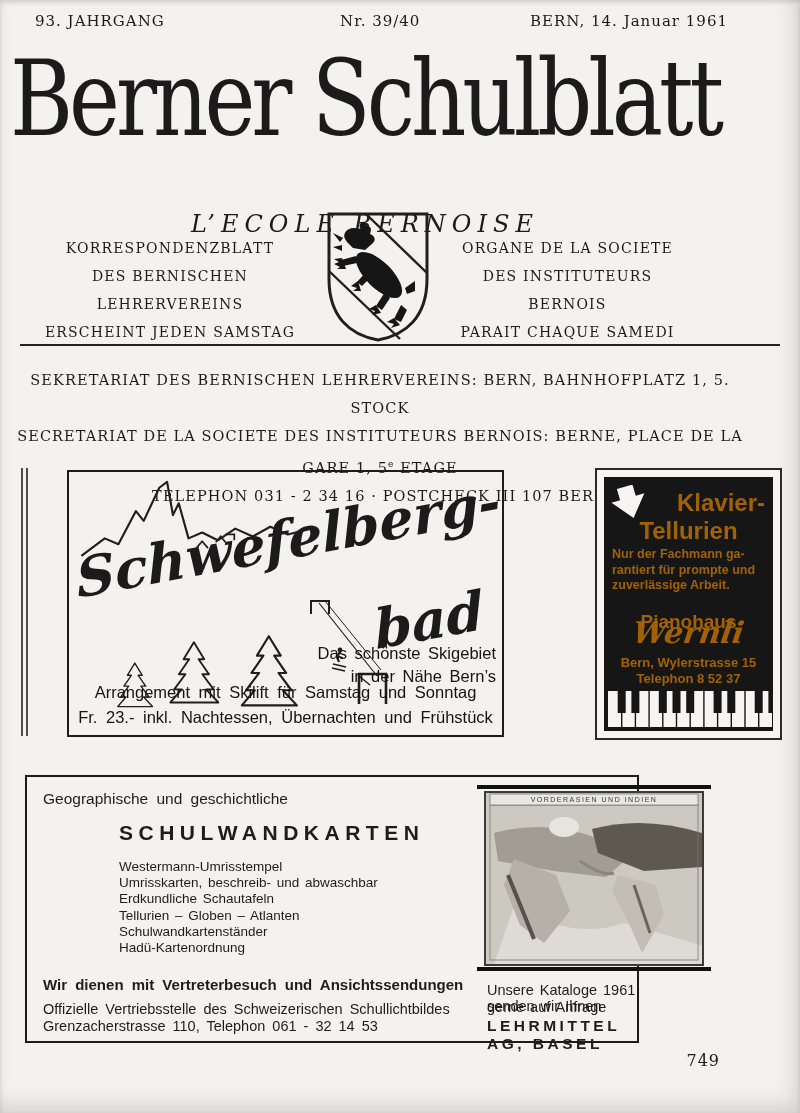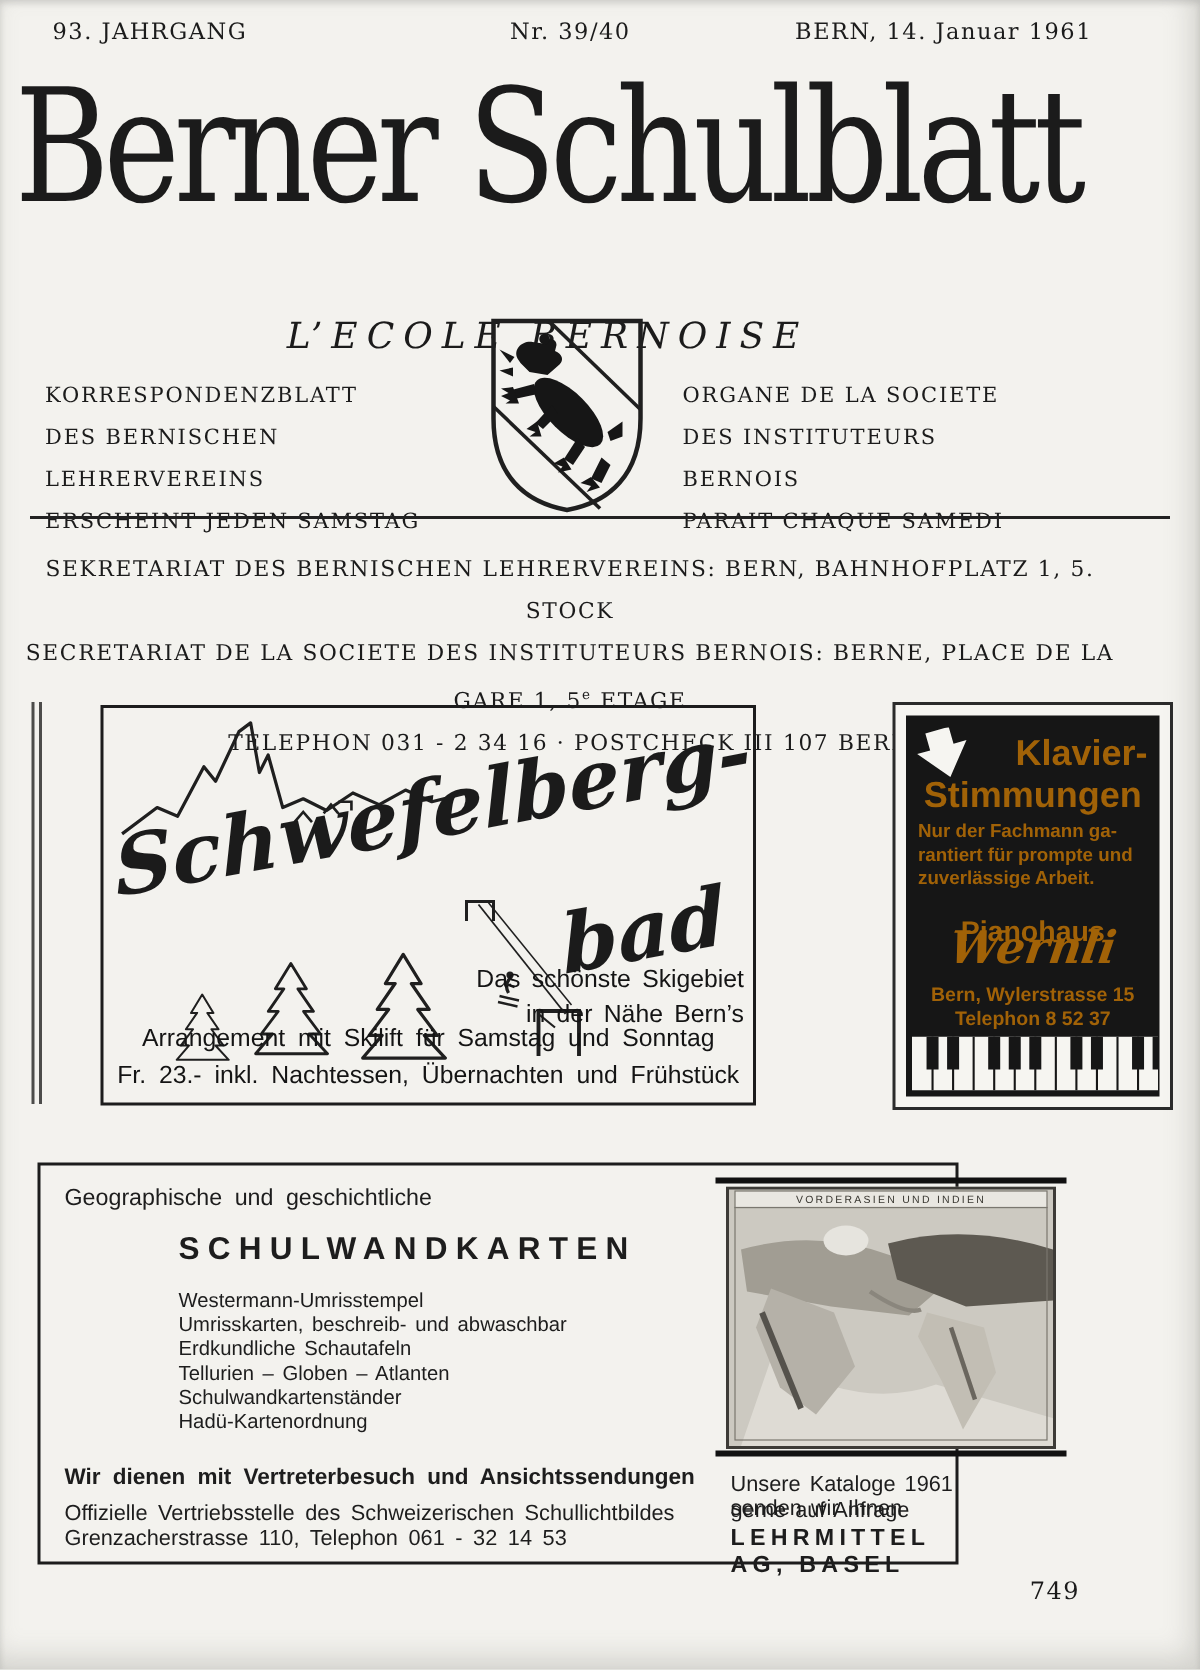--- a/index.html
+++ b/index.html
@@ -10,21 +10,21 @@
   
   .issue-row span{position:absolute;top:12px;font-size:15px;letter-spacing:1px;}
   .vol{left:35px;}
   .iss{left:340px;}
   .date{right:72px;}
   .title{position:absolute;top:46px;left:0;right:70px;margin:0;text-align:center;
          font-size:86px;font-weight:normal;letter-spacing:-4px;line-height:1;
          transform:scaleY(1.22);transform-origin:top center;}
   .subtitle{position:absolute;top:210px;left:0;right:70px;text-align:center;
             font-style:italic;font-size:24px;letter-spacing:6px;}
-  .org-col{position:absolute;top:250px;font-size:14px;letter-spacing:1.2px;line-height:28px;}
+  .org-col{position:absolute;top:234px;text-align:center;font-size:14px;letter-spacing:1.2px;line-height:28px;}
   .org-left{left:30px;width:280px;}
   .org-right{left:455px;width:225px;}
   .crest{position:absolute;left:322px;top:208px;width:112px;height:138px;}
   .rule{position:absolute;top:344px;left:20px;right:20px;height:2px;background:#222;}
   .sek{position:absolute;top:366px;left:0;right:40px;text-align:center;
        font-size:14.5px;letter-spacing:1.1px;line-height:28px;}
   .sek sup{font-size:9px;}
   
   .ad-ski{position:absolute;left:67px;top:470px;width:437px;height:267px;
           border:2px solid #1c1c1c;box-sizing:border-box;font-family:"Liberation Sans",sans-serif;}
@@ -169,21 +169,21 @@
       <div>Fr. 23.- inkl. Nachtessen, Übernachten und Frühstück</div>
     </div>
   </section>
 
   <aside class="ad-piano">
     <div class="pbox">
       <svg class="arrow" viewBox="0 0 48 40">
         <polygon points="14,1 32,1 32,14 42,14 23,37 4,14 14,14" fill="#f6f5f1" transform="rotate(-16 24 19)"></polygon>
       </svg>
       <div class="pk1">Klavier-</div>
-      <div class="pk2">Stimmungen</div>
+      <div class="pk2">Tellurien</div>
       <div class="pbody">
         <div>Nur der Fachmann ga-</div>
         <div>rantiert für prompte und</div>
         <div>zuverlässige Arbeit.</div>
       </div>
       <div class="phouse">Pianohaus</div>
       <div class="pwernli">Wernli</div>
       <div class="paddr">
         <div>Bern, Wylerstrasse 15</div>
         <div>Telephon 8 52 37</div>

